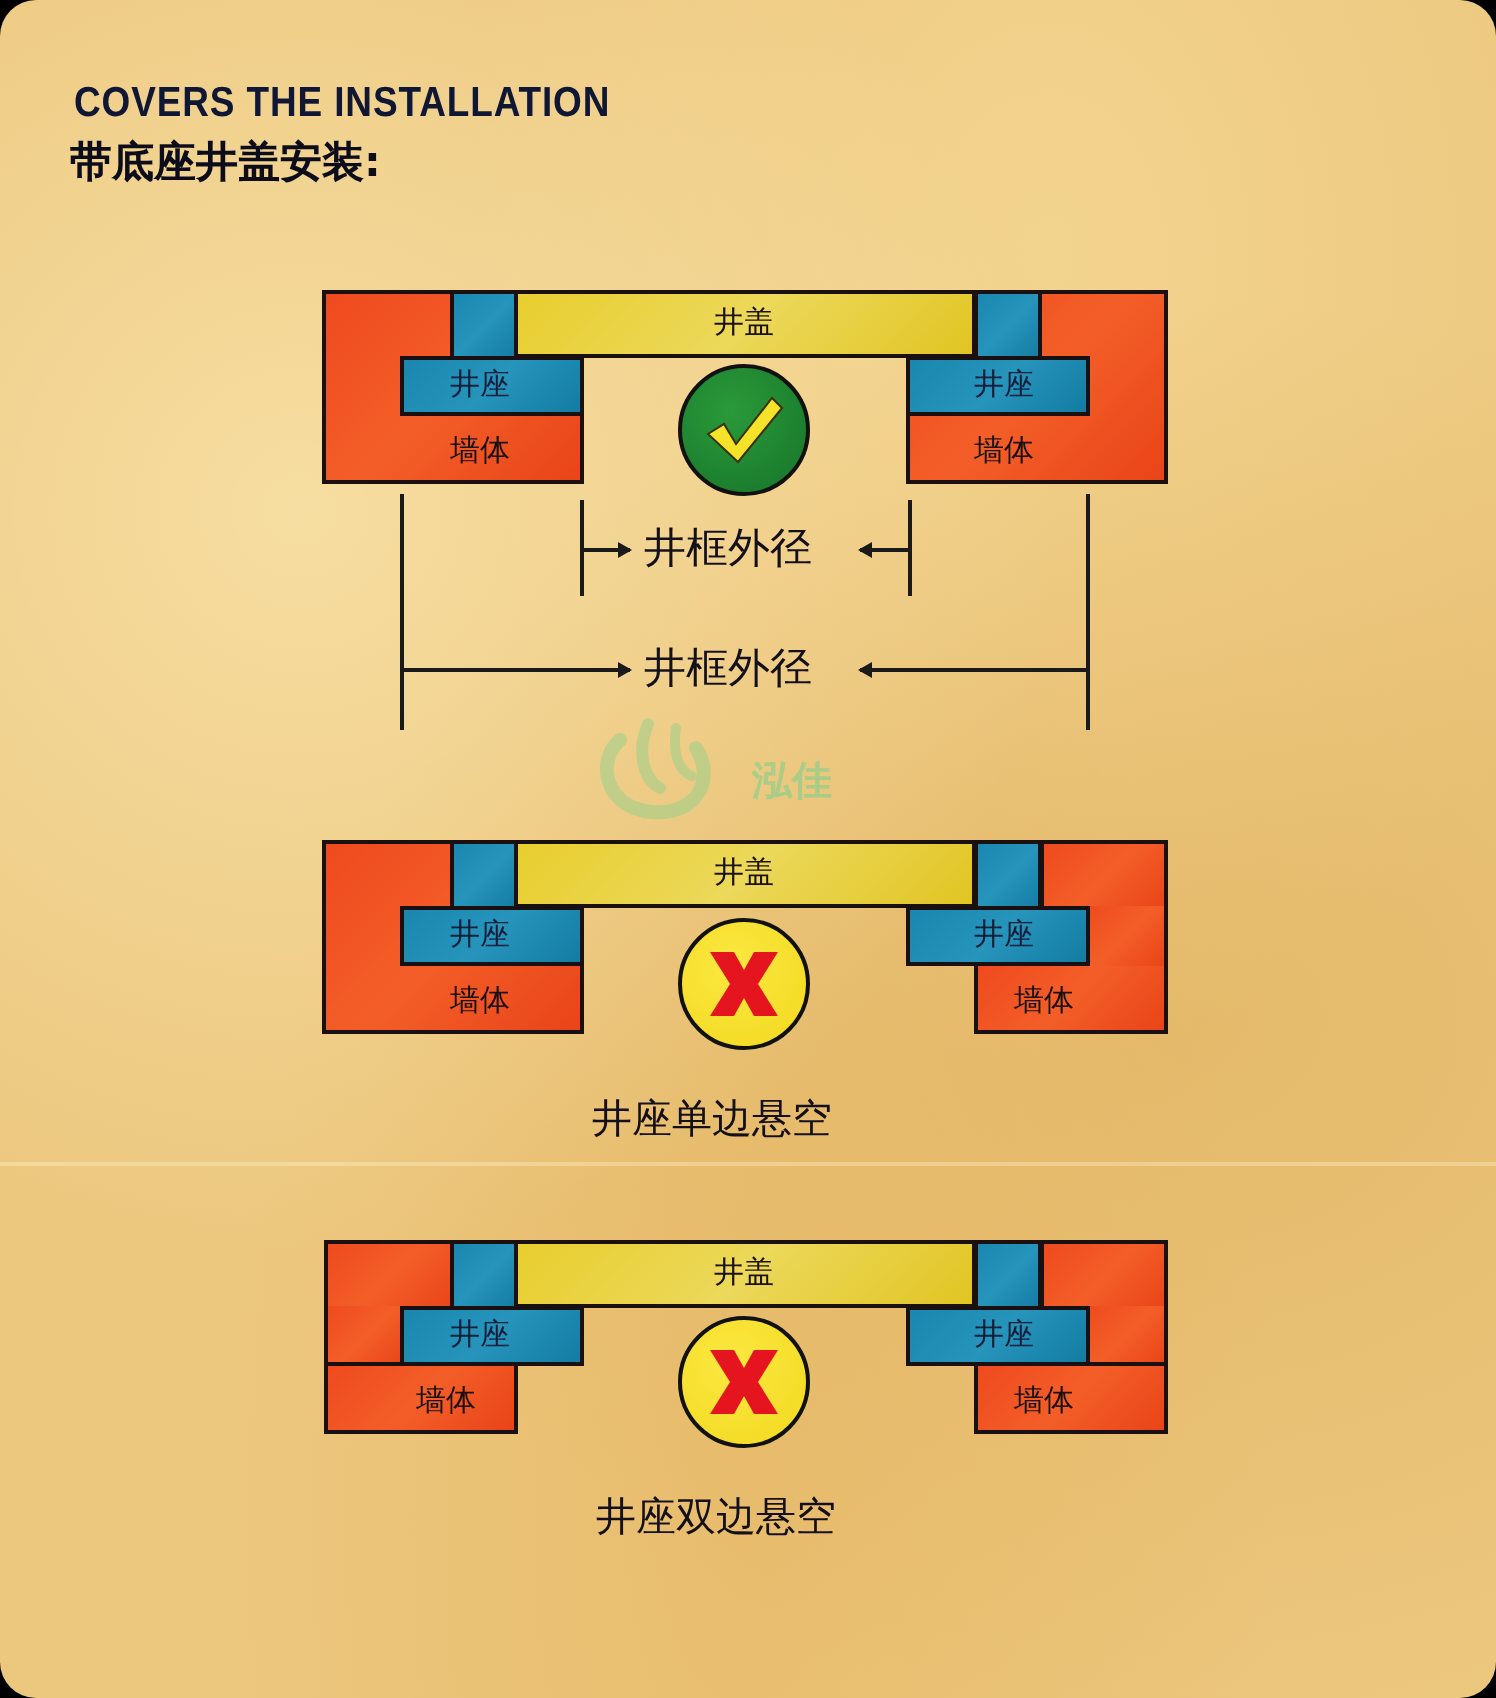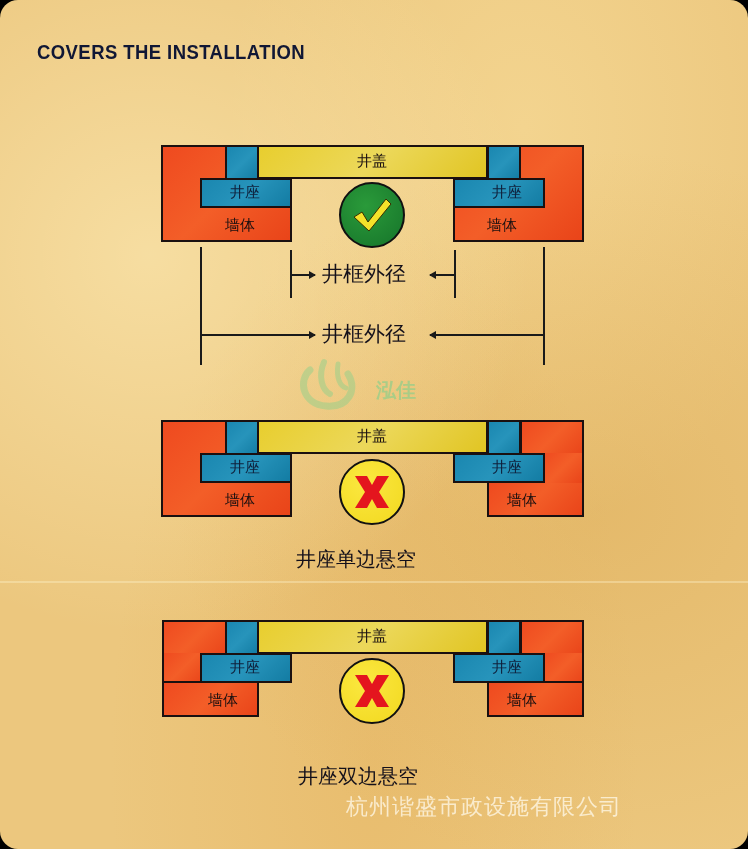--- a/index.html
+++ b/index.html
@@ -13,40 +13,41 @@
       #ecc77e;
     font-family:"DejaVu Sans","Liberation Sans",sans-serif;}
   .seam{position:absolute;left:0;width:748px;height:2px;background:rgba(255,245,210,0.35);}
   .title-en{position:absolute;left:37px;top:40px;font-family:"Liberation Sans",sans-serif;font-weight:900;font-size:21px;color:#101735;letter-spacing:0.5px;transform:scaleX(0.88);transform-origin:left;}
   .title-cn{position:absolute;left:35px;top:67px;font-weight:bold;font-size:21px;color:#0c0c1a;}
   .blk{position:absolute;box-sizing:border-box;}
   .red{background:linear-gradient(135deg,#ef4a1f,#f35e28 50%,#e94419);}
   .blue{background:linear-gradient(135deg,#1a87b0,#2794bb 50%,#137ca3);}
   .yellow{background:linear-gradient(135deg,#e8ce2e,#ecd85a 50%,#e1c523);}
   .lbl{position:absolute;font-size:15px;color:#1a1010;text-align:center;line-height:1;}
-  .lbl.seat{color:#0f1f3a;text-align:right;}
+  .lbl.seat{color:#0f1f3a;}
   .circle{position:absolute;width:66px;height:66px;border-radius:50%;border:2px solid #111;box-sizing:border-box;display:flex;align-items:center;justify-content:center;}
   .circle.ok{background:radial-gradient(circle at 40% 35%,#2a9a3a,#16742a);}
   .circle.bad{background:radial-gradient(circle at 40% 35%,#fbe840,#f2d81f);}
   .vline{position:absolute;width:1.5px;background:#1a1a1a;}
   .hline{position:absolute;height:1.5px;background:#1a1a1a;}
   .dimlbl{position:absolute;font-size:21px;color:#14101a;line-height:1;}
   .caption{position:absolute;font-size:20px;color:#14101a;line-height:1;}
   .footer{position:absolute;left:346px;top:792px;font-size:22px;color:rgba(255,250,235,0.75);letter-spacing:1px;}
   .wm{position:absolute;left:296px;top:356px;opacity:0.55;}
   .wmtext{position:absolute;left:376px;top:377px;font-size:20px;color:#8fcf8a;font-weight:bold;opacity:0.7;}
   svg{display:block;}
 </style>
 </head>
 <body>
 
 <div class="page">
   <div class="seam" style="top:581px;"></div>
 
   <div class="title-en">COVERS THE INSTALLATION</div>
+  <div class="title-cn">带底座井盖安装:</div>
 
   <div>
 
     <div class="blk red" style="left:161px;top:145px;width:131px;height:97px;border:2px solid #1a1010;"></div>
     <div class="blk blue" style="left:225px;top:145px;width:34px;height:35px;border:2px solid #1a1010;border-bottom:none;"></div>
     <div class="blk blue" style="left:200px;top:178px;width:92px;height:30px;border:2px solid #1a1010;"></div>
 
     <div class="blk red" style="left:453px;top:145px;width:131px;height:97px;border:2px solid #1a1010;"></div>
     <div class="blk blue" style="left:487px;top:145px;width:34px;height:35px;border:2px solid #1a1010;border-bottom:none;"></div>
     <div class="blk blue" style="left:453px;top:178px;width:92px;height:30px;border:2px solid #1a1010;"></div>
@@ -149,17 +150,16 @@
     <div class="lbl" style="left:203px;top:693px;width:40px;">墙体</div>
     <div class="lbl seat" style="left:482px;top:660px;width:40px;">井座</div>
     <div class="lbl" style="left:502px;top:693px;width:40px;">墙体</div>
 
     <div class="circle bad" style="left:339px;top:658px;">
       <svg width="40" height="40" viewBox="0 0 40 40">
         <path d="M3 4 L15 4 L20 13 L25 4 L37 4 L27 20 L37 36 L25 36 L20 27 L15 36 L3 36 L13 20 Z" fill="#e4151e"></path>
       </svg>
     </div>
 
-    <div class="caption" style="left:298px;top:748px;margin-top:18px;">井座双边悬空</div>
+    <div class="caption" style="left:298px;top:748px;">井座双边悬空</div>
   </div>
 
-  <div class="footer">杭州谐盛市政设施有限公司</div>
 </div>
 
 </body></html>

